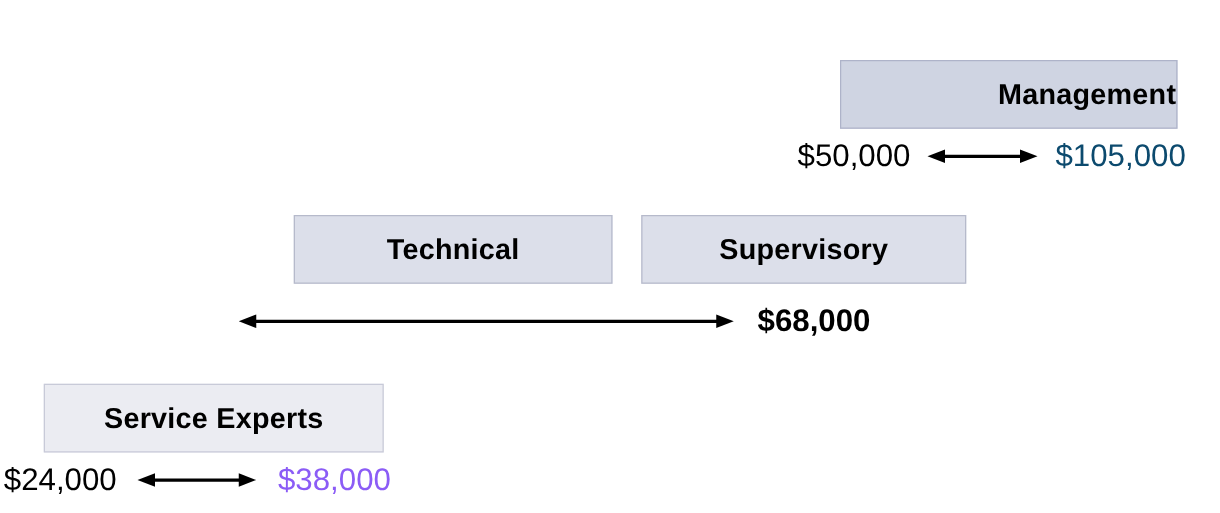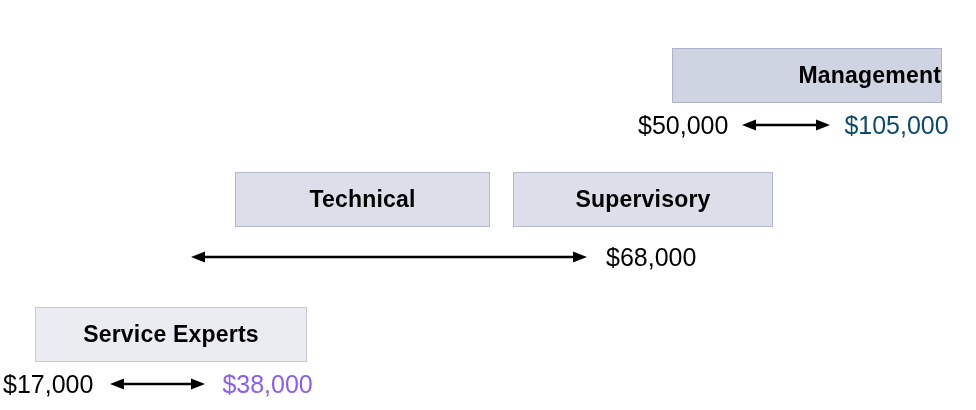--- a/index.html
+++ b/index.html
@@ -84,28 +84,28 @@
   </div>
   <div class="band-box" id="box-supervisory" style="background-color: rgb(220, 223, 234); border-color: rgb(182, 186, 203);">
     <span class="label">Supervisory</span>
   </div>
   <div class="range-row" id="range-middle">
     <svg class="arrow-svg" id="arrow-middle" width="398" height="16" viewBox="0 0 398 16" style="color: rgb(0, 0, 0);">
       <line x1="12" y1="8" x2="386" y2="8" stroke="currentColor" stroke-width="2.6"></line>
       <polygon points="1,8 15,2.6 15,13.4" fill="currentColor"></polygon>
       <polygon points="397,8 383,2.6 383,13.4" fill="currentColor"></polygon>
     </svg>
-    <span class="range-value" style="color: rgb(0, 0, 0);">$68,000</span>
+    <span class="range-value" style="color: rgb(0, 0, 0); font-weight: bold;">$68,000</span>
   </div>
 
   <div class="band-box" id="box-service" style="background-color: rgb(235, 236, 242); border-color: rgb(200, 202, 216);">
     <span class="label">Service Experts</span>
   </div>
   <div class="range-row" id="range-service">
-    <span class="range-value" style="color: rgb(0, 0, 0);">$17,000</span>
+    <span class="range-value" style="color: rgb(0, 0, 0);">$24,000</span>
     <svg class="arrow-svg" id="arrow-service" width="97" height="16" viewBox="0 0 97 16" style="color: rgb(0, 0, 0);">
       <line x1="12" y1="8" x2="85" y2="8" stroke="currentColor" stroke-width="2.6"></line>
       <polygon points="1,8 15,2.6 15,13.4" fill="currentColor"></polygon>
       <polygon points="96,8 82,2.6 82,13.4" fill="currentColor"></polygon>
     </svg>
     <span class="range-value" style="color: #8b5cf6;">$38,000</span>
   </div>
 
 </div>
 

